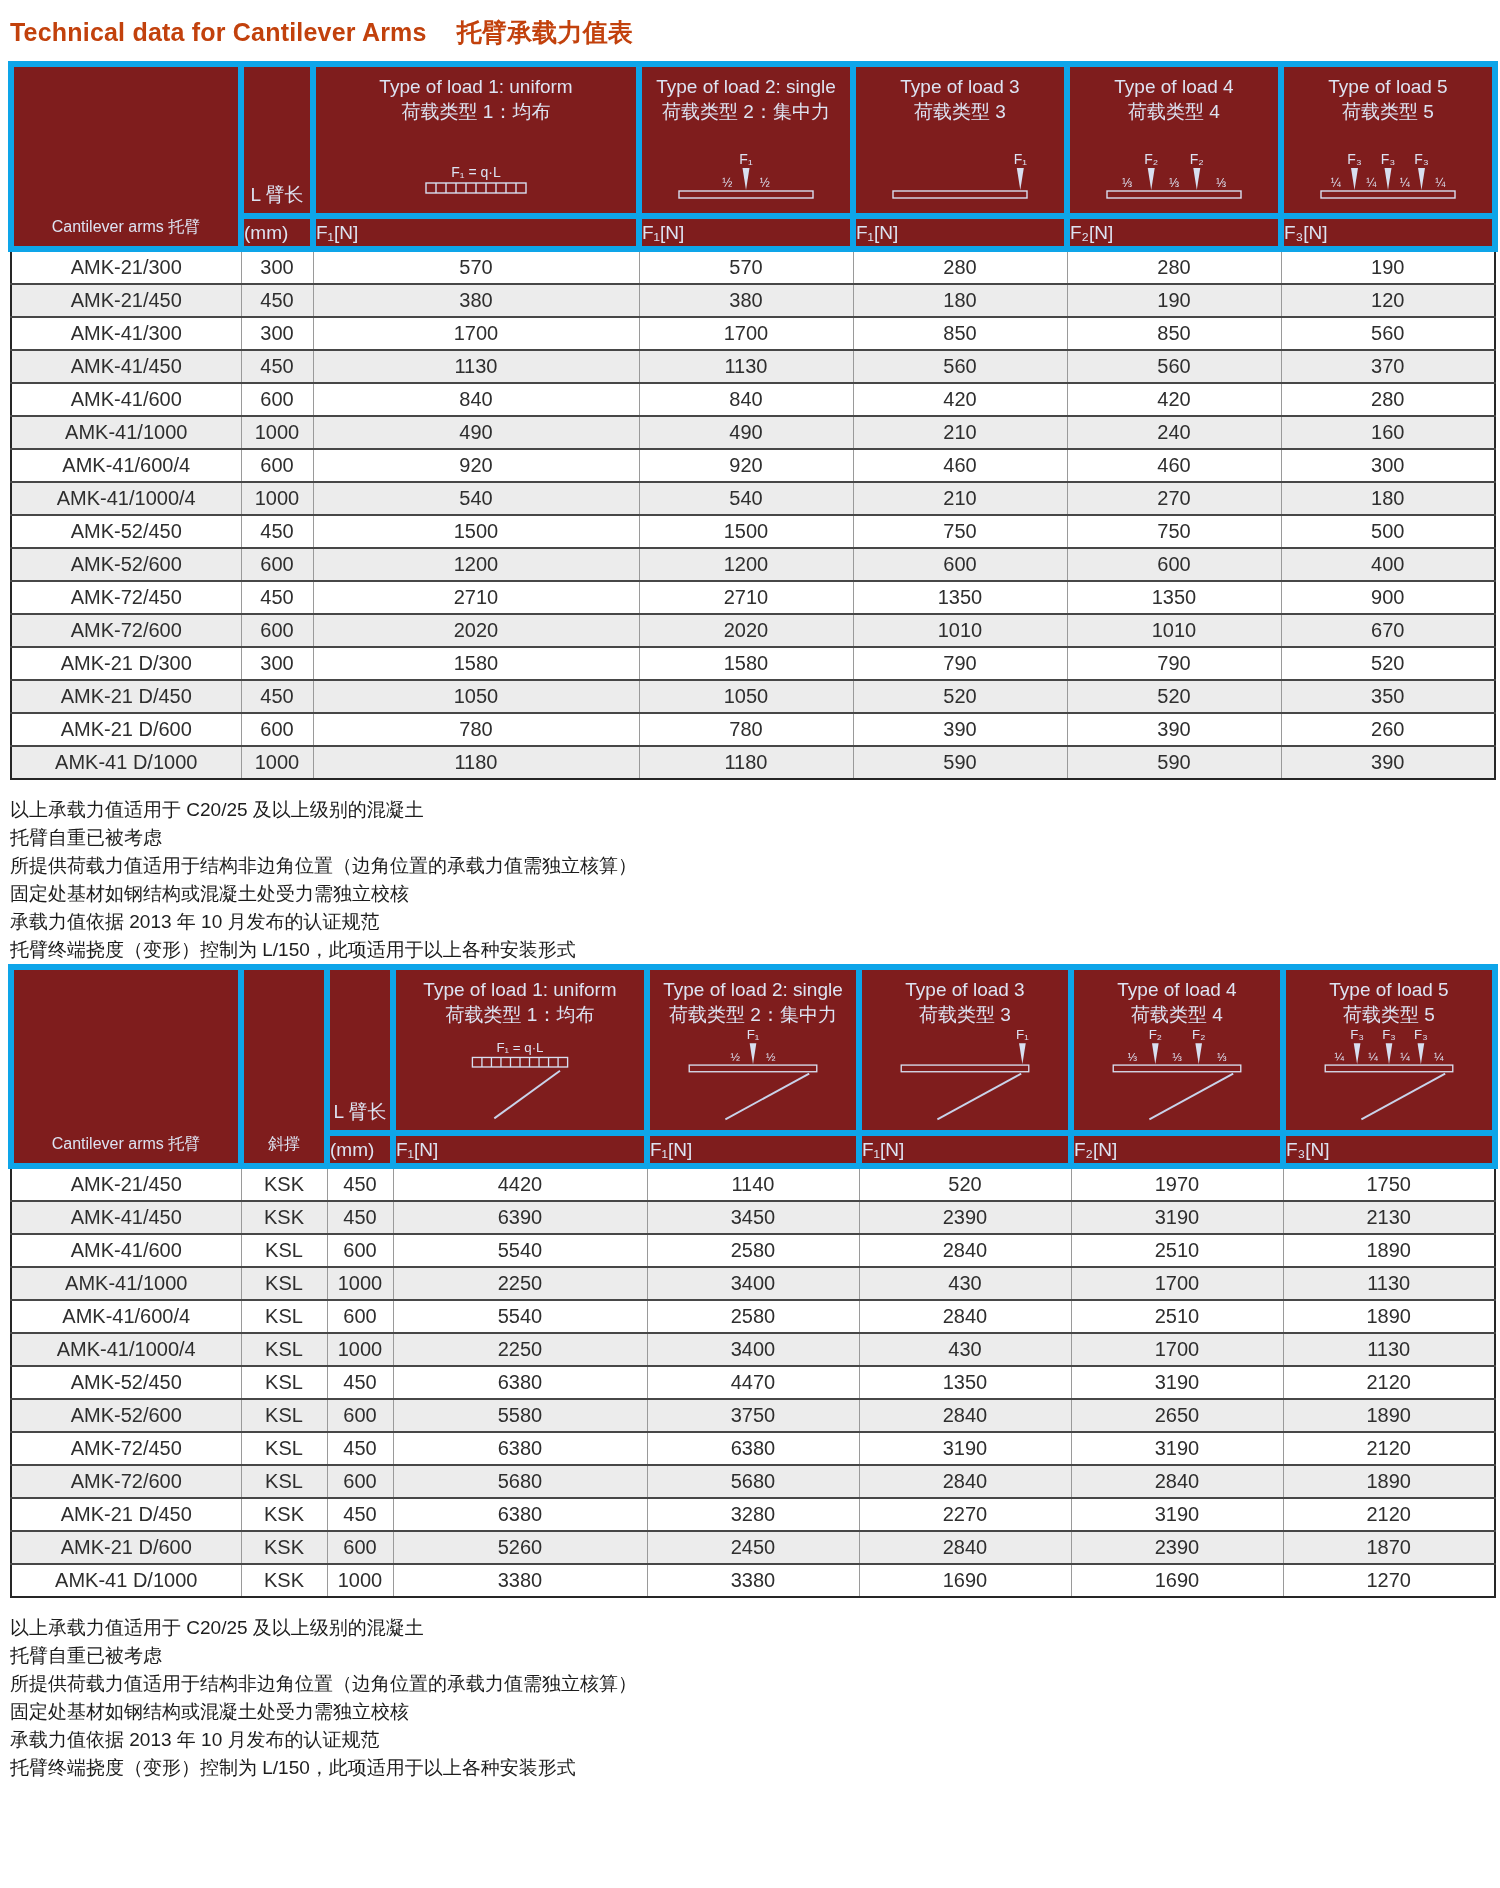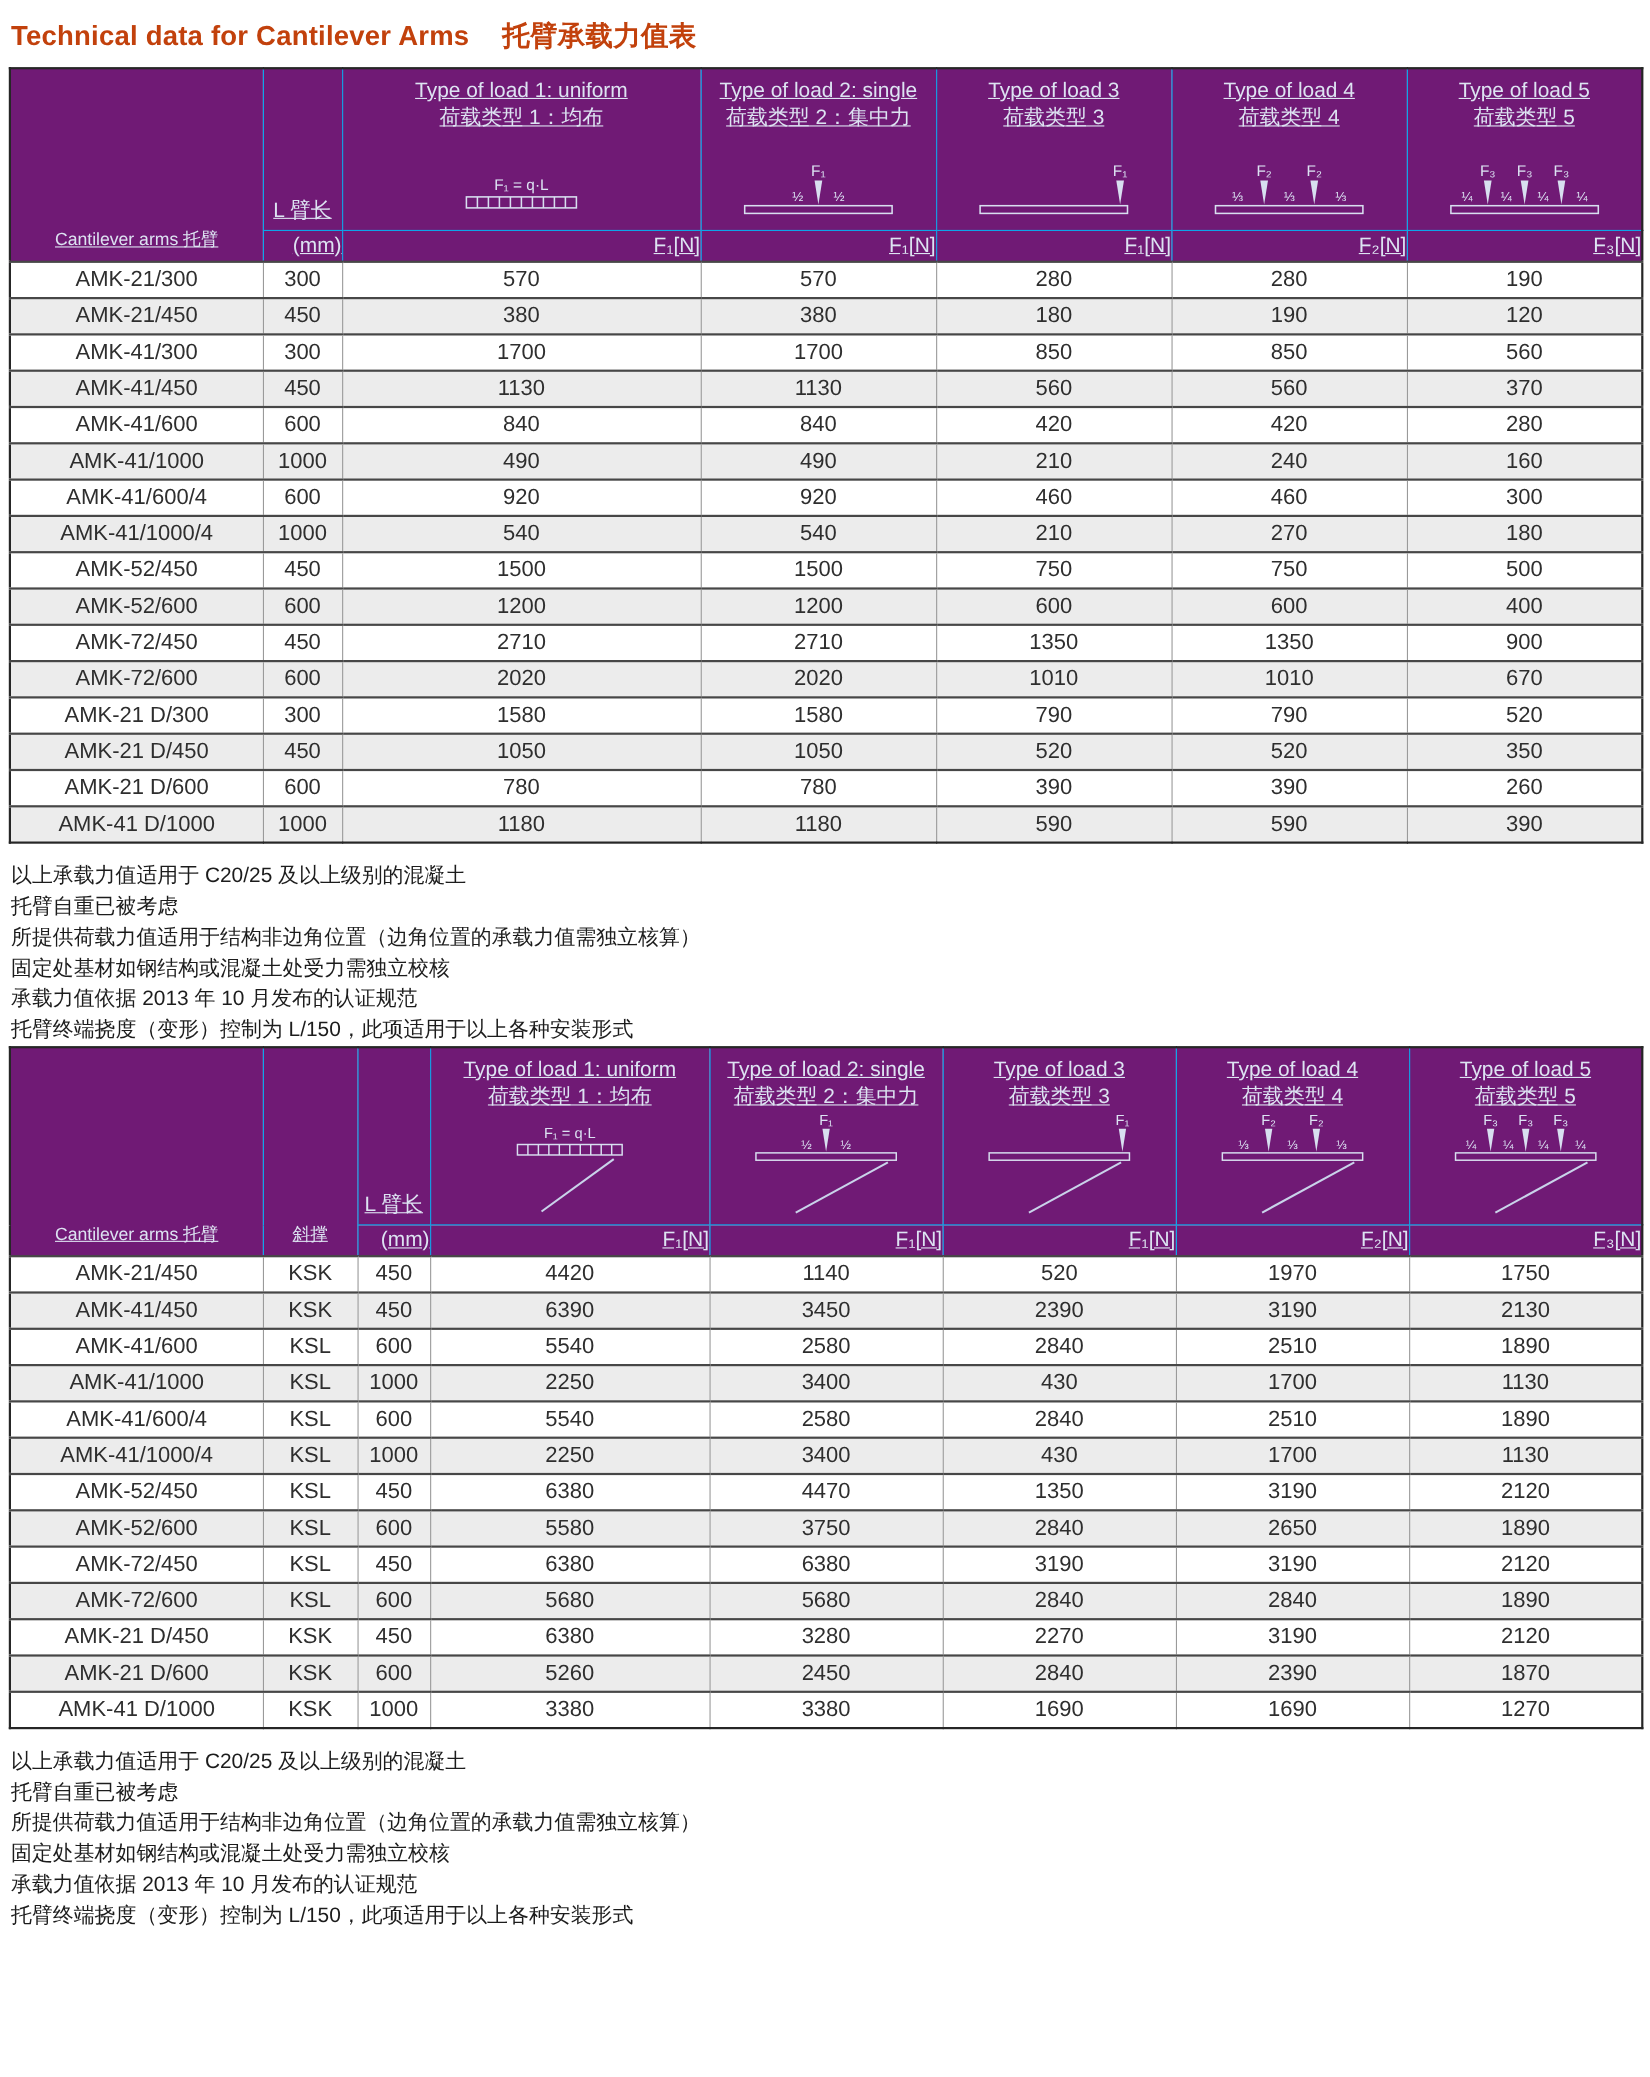--- a/index.html
+++ b/index.html
@@ -8,26 +8,26 @@
     font-family:"Liberation Sans","DejaVu Sans",sans-serif;
     -webkit-font-smoothing:antialiased;
   }
   .wrap{padding:8px 8px 0 8px;box-sizing:border-box;}
   .sec-title{font-size:25px;font-weight:bold;color:#c2410c;margin:8px 0 12px 2px;letter-spacing:.2px;}
   .sec-title .zh{margin-left:30px;}
   .sec-title-2{margin-top:54px;}
 
   table.dtable{border-collapse:collapse;width:1484px;table-layout:fixed;border:2px solid #262626;}
   table.dtable thead th{
-    background:#701a75;color:#dde3f2;font-weight:normal;
-    border:1px solid #0ea5e9;padding:0;vertical-align:top;text-decoration:underline;
+    background:#7f1d1d;color:#dde3f2;font-weight:normal;
+    border:6px solid #0ea5e9;padding:0;vertical-align:top;
   }
   .fixcol{vertical-align:bottom !important;padding-bottom:8px !important;font-size:16px;text-align:center;}
   .ltop{vertical-align:bottom !important;text-align:center;font-size:19px;padding-bottom:5px !important;}
-  .lbot,.flab{height:27px;font-size:19px;text-align:right;vertical-align:middle !important;}
+  .lbot,.flab{height:27px;font-size:19px;text-align:left;vertical-align:middle !important;}
   .hcell{display:flex;flex-direction:column;justify-content:space-between;align-items:center;padding-top:7px;box-sizing:border-box;}
   .t1 .hcell{height:146px;}
   .t2 .hcell{height:160px;}
   .ldtitle{font-size:19px;line-height:25px;text-align:center;white-space:nowrap;}
   svg.diag{display:block;margin:0 auto 4px auto;}
   svg.diag text{font-family:"Liberation Sans","DejaVu Sans",sans-serif;fill:#dce3f3;}
   svg.diag .stroke{stroke:#d8dff0;fill:none;stroke-width:1.4;}
   svg.diag .fill{fill:#d8dff0;}
   svg.diag .brace{stroke:#c9d3ea;stroke-width:2;}
 

